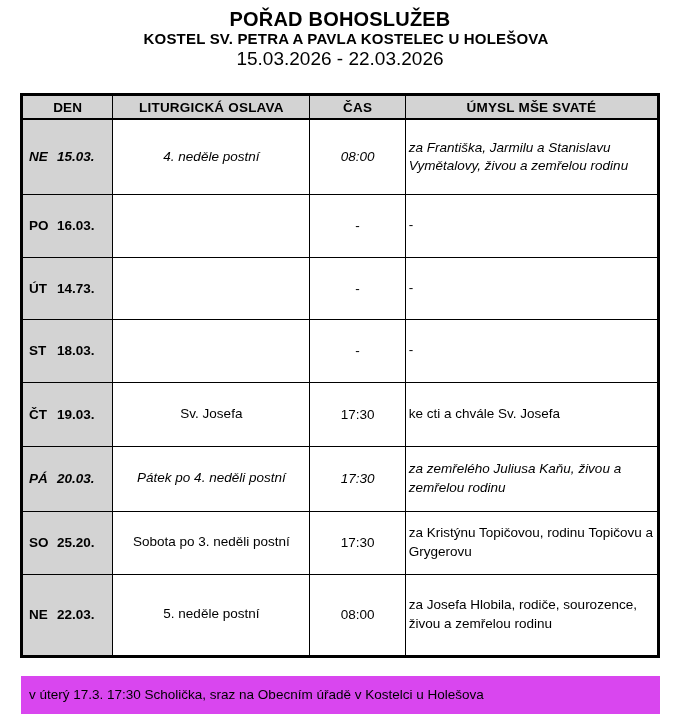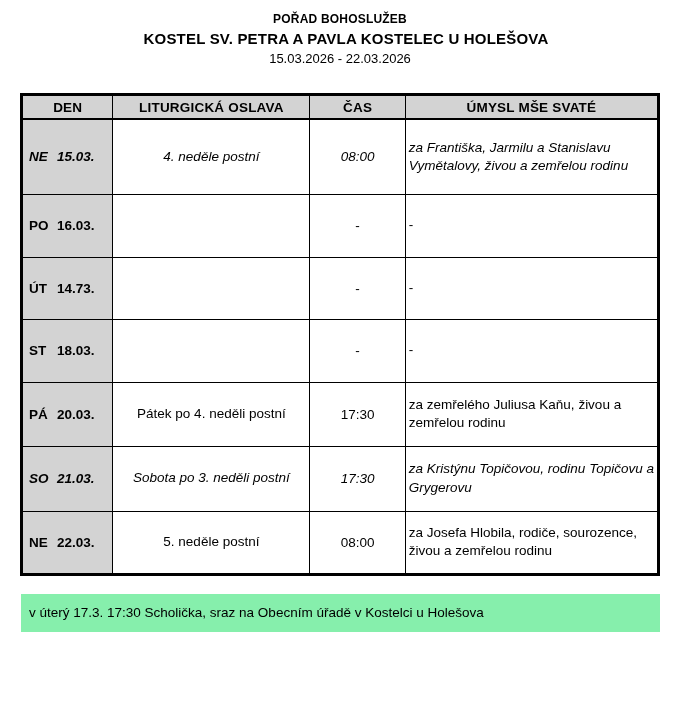--- a/index.html
+++ b/index.html
@@ -16,34 +16,34 @@
   .page {
     width: 680px;
     height: 727px;
     box-sizing: border-box;
   }
   .doc-header {
     text-align: center;
     padding-top: 9px;
   }
   .doc-title {
-    font-size: 12px;
+    font-size: 20px;
     font-weight: bold;
     line-height: 20px;
     letter-spacing: 0.2px;
   }
   .doc-subtitle {
     font-size: 15px;
     font-weight: bold;
     line-height: 20px;
     letter-spacing: 0.2px;
     margin-left: 12px;
   }
   .doc-daterange {
-    font-size: 13px;
+    font-size: 19px;
     font-weight: normal;
     line-height: 20px;
   }
   table.schedule {
     border-collapse: collapse;
     table-layout: fixed;
     width: 640px;
     margin: 24px 0 0 20px;
     border: 3px solid #000;
   }
@@ -89,26 +89,26 @@
     padding: 2px 3px;
     line-height: 1.35;
   }
   tbody tr:nth-child(1) { height: 75px; font-style: italic; }
   tbody tr:nth-child(2) { height: 63px; }
   tbody tr:nth-child(3) { height: 62px; }
   tbody tr:nth-child(4) { height: 63px; }
   tbody tr:nth-child(5) { height: 64px; }
   tbody tr:nth-child(6) { height: 65px; font-style: italic; }
   tbody tr:nth-child(7) { height: 63px; }
-  tbody tr:nth-child(8) { height: 82px; text-decoration: underline; }
+  tbody tr:nth-child(8) { height: 82px; }
   .footer-note {
     margin: 18px 0 0 21px;
     width: 639px;
     height: 38px;
-    background: #86efac;
+    background: #d946ef;
     box-sizing: border-box;
     display: flex;
     align-items: center;
     padding-left: 8px;
     font-size: 13.5px;
   }
 </style>
 </head>
 <body>
 
@@ -154,27 +154,33 @@
         <td class="time-cell">-</td>
         <td class="intention-cell">-</td>
       </tr>
       <tr>
         <td class="day-cell"><span class="day-abbrev">ST</span><span>18.03.</span></td>
         <td class="celebration-cell"></td>
         <td class="time-cell">-</td>
         <td class="intention-cell">-</td>
       </tr>
       <tr>
+        <td class="day-cell"><span class="day-abbrev">ČT</span><span>19.03.</span></td>
+        <td class="celebration-cell">Sv. Josefa</td>
+        <td class="time-cell">17:30</td>
+        <td class="intention-cell">ke cti a chvále Sv. Josefa</td>
+      </tr>
+      <tr>
         <td class="day-cell"><span class="day-abbrev">PÁ</span><span>20.03.</span></td>
         <td class="celebration-cell">Pátek po 4. neděli postní</td>
         <td class="time-cell">17:30</td>
         <td class="intention-cell">za zemřelého Juliusa Kaňu, živou a zemřelou rodinu</td>
       </tr>
       <tr>
-        <td class="day-cell"><span class="day-abbrev">SO</span><span>21.03.</span></td>
+        <td class="day-cell"><span class="day-abbrev">SO</span><span>25.20.</span></td>
         <td class="celebration-cell">Sobota po 3. neděli postní</td>
         <td class="time-cell">17:30</td>
         <td class="intention-cell">za Kristýnu Topičovou, rodinu Topičovu a Grygerovu</td>
       </tr>
       <tr>
         <td class="day-cell"><span class="day-abbrev">NE</span><span>22.03.</span></td>
         <td class="celebration-cell">5. neděle postní</td>
         <td class="time-cell">08:00</td>
         <td class="intention-cell">za Josefa Hlobila, rodiče, sourozence, živou a zemřelou rodinu</td>
       </tr>

